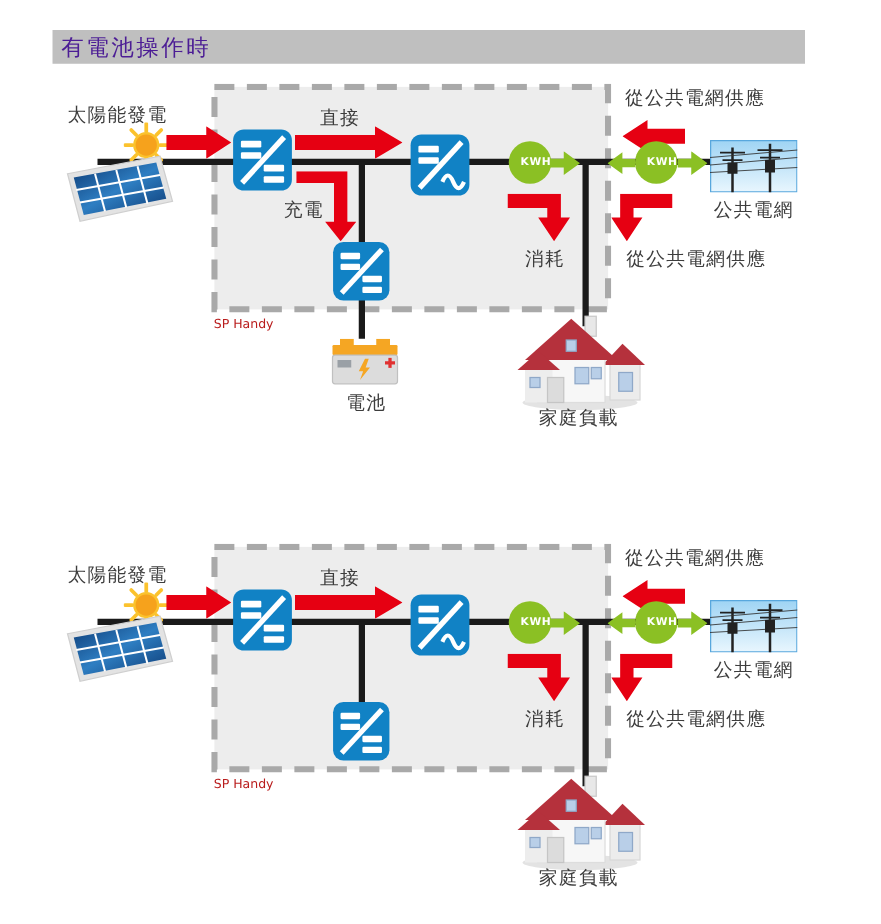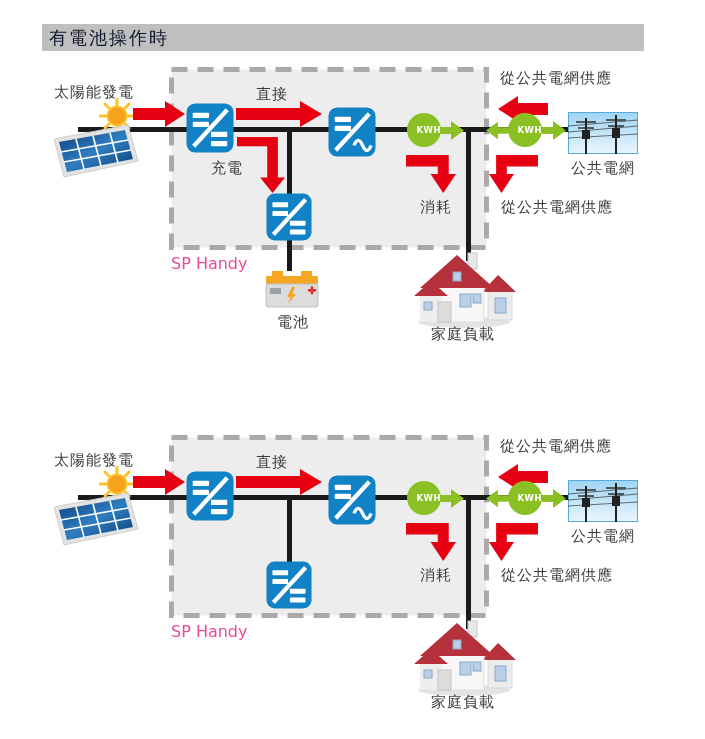--- a/index.html
+++ b/index.html
@@ -2,23 +2,23 @@
 <html><head>
 <meta charset="utf-8">
 <style>
   html,body{margin:0;padding:0;background:#ffffff;}
   body{width:705px;height:739px;position:relative;overflow:hidden;
        font-family:"DejaVu Sans","Liberation Sans",sans-serif;color:#3d3d3d;}
   .abs{position:absolute;}
   .diag{position:absolute;left:0;width:705px;height:345px;}
   .titlebar{left:42px;top:0;width:602px;height:27px;background:#bfbfbf;
             display:flex;align-items:center;}
-  .titletext{font-size:18px;letter-spacing:2px;color:#0f172a;padding-left:7px;}
+  .titletext{font-size:18px;letter-spacing:2px;color:#4c1d95;padding-left:7px;}
   .lbl{font-size:15px;letter-spacing:1px;color:#3d3d3d;white-space:nowrap;line-height:1.1;}
-  .lbl-sm{font-size:16px;letter-spacing:0;color:#ec4899;white-space:nowrap;}
+  .lbl-sm{font-size:10px;letter-spacing:0;color:#b91c1c;white-space:nowrap;}
   .ctr{text-align:center;}
   .line{background:#1a1a1a;}
   .kwh{width:34px;height:34px;border-radius:50%;background:#8bc024;
        color:#fff;font-size:8.5px;font-weight:bold;text-align:right;
        line-height:34px;letter-spacing:0.5px;}
   svg{display:block;}
   .z0{z-index:0}.z1{z-index:1}.z2{z-index:2}.z3{z-index:3}
 </style>
 </head>
 <body>
@@ -85,21 +85,21 @@
   </svg>
 
   <div class="abs lbl z2" style="left:256px;top:62px;">直接</div>
   <svg class="abs z3" style="left:236px;top:77px;" width="86" height="26" viewBox="0 0 86 26">
     <polygon points="0,7 64,7 64,0 86,13 64,26 64,19 0,19" fill="#e60012"></polygon>
   </svg>
 
   <svg class="abs z3" style="left:237px;top:113px;" width="48" height="56" viewBox="0 0 54 72" preserveAspectRatio="none">
     <polygon points="0,0 46,0 46,52 54,52 40,72 26,52 34,52 34,12 0,12" fill="#e60012"></polygon>
   </svg>
-  <div class="abs lbl z3" style="left:211px;top:136px;">充電</div>
+  <div class="abs lbl z3" style="left:227px;top:136px;">充電</div>
 
   <svg class="abs z2" style="left:266px;top:169px;" width="46" height="48" viewBox="0 0 50 52">
     <rect x="0.5" y="0.5" width="49" height="51" rx="9" fill="#1182c5"></rect>
     <rect x="7" y="10" width="17" height="5.5" rx="1" fill="#fff"></rect>
       <rect x="7" y="19.5" width="17" height="5.5" rx="1" fill="#fff"></rect>
     <rect x="26" y="30" width="17" height="5.5" rx="1" fill="#fff"></rect>
       <rect x="26" y="39.5" width="17" height="5.5" rx="1" fill="#fff"></rect>
     <line x1="8" y1="45" x2="43" y2="7" stroke="#fff" stroke-width="4.5"></line>
   </svg>
 

